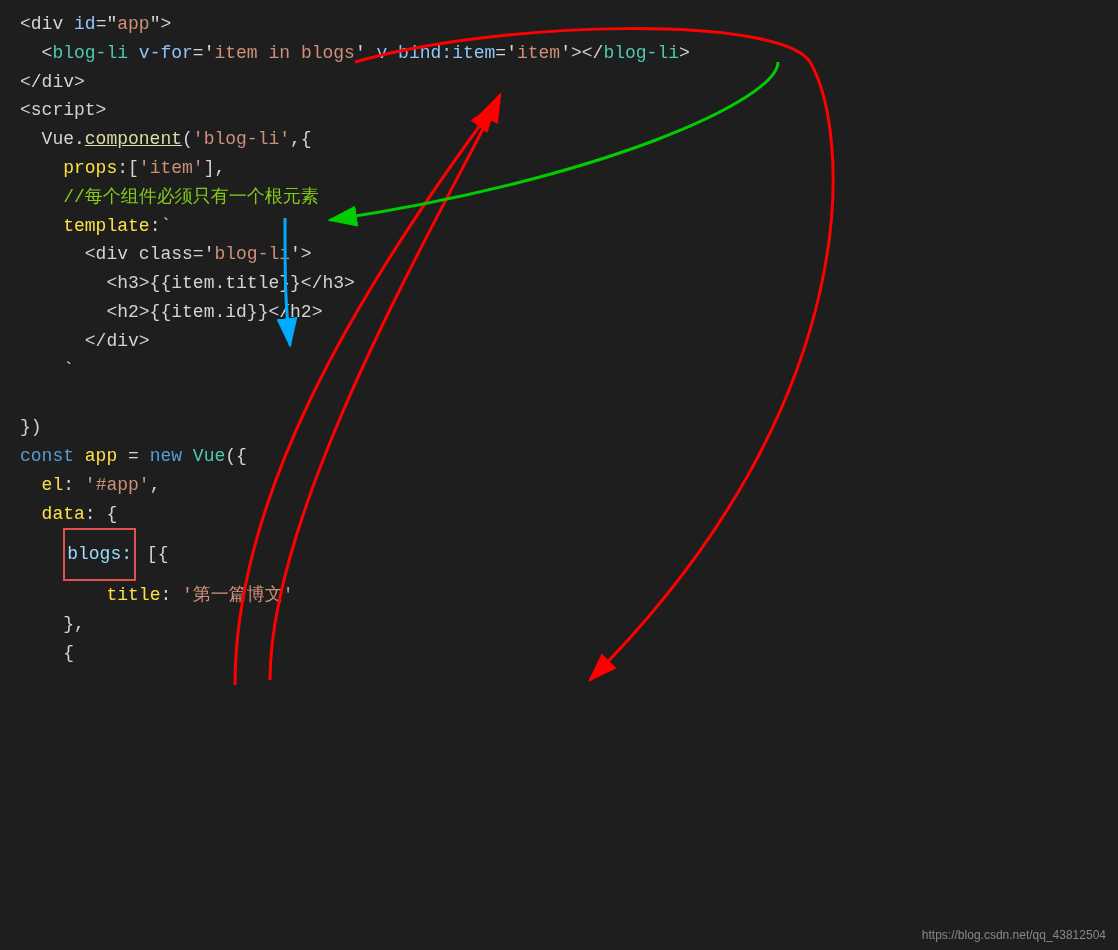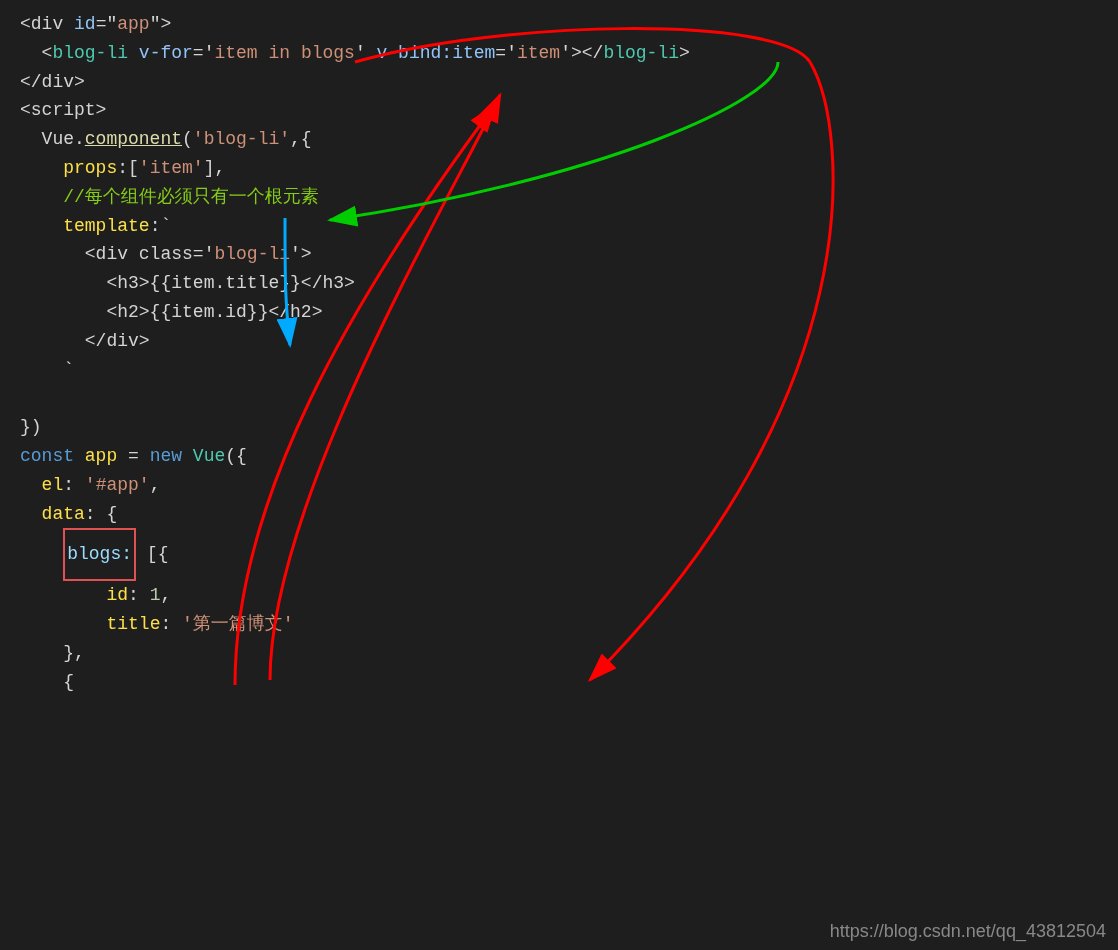--- a/index.html
+++ b/index.html
@@ -46,21 +46,21 @@
       width: 1118px;
       height: 950px;
       pointer-events: none;
     }
     
     .watermark {
       position: absolute;
       bottom: 8px;
       right: 12px;
       color: #888;
-      font-size: 18px;
+      font-size: 12px;
       font-family: Arial, sans-serif;
     }
   </style>
 </head>
 <body>
 
 <div class="code-container">
 
   <span class="line"><span class="c-white">&lt;div </span><span class="c-attr">id</span><span class="c-white">="</span><span class="c-orange">app</span><span class="c-white">"&gt;</span></span>
 
@@ -93,21 +93,20 @@
   <span class="line"><span class="c-white">})</span></span>
 
   <span class="line"><span class="c-blue">const</span><span class="c-cyan"> app </span><span class="c-white">= </span><span class="c-blue">new</span><span class="c-white"> </span><span class="c-green">Vue</span><span class="c-white">({</span></span>
 
   <span class="line"><span class="c-white">  </span><span class="c-cyan">el</span><span class="c-white">: </span><span class="c-orange">'#app'</span><span class="c-white">,</span></span>
 
   <span class="line"><span class="c-white">  </span><span class="c-cyan">data</span><span class="c-white">: {</span></span>
 
   <span class="line"><span class="c-white">    </span><span class="highlight-box">blogs:</span><span class="c-white"> [{</span></span>
 
-  <span class="line"><span class="c-white">        </span><span class="c-cyan">id</span><span class="c-white">: </span><span class="c-num">1</span><span class="c-white">,</span></span>
 
   <span class="line"><span class="c-white">        </span><span class="c-cyan">title</span><span class="c-white">: </span><span class="c-orange">'第一篇博文'</span></span>
 
   <span class="line"><span class="c-white">    },</span></span>
 
   <span class="line"><span class="c-white">    {</span></span>
 
 
 </div>
 

